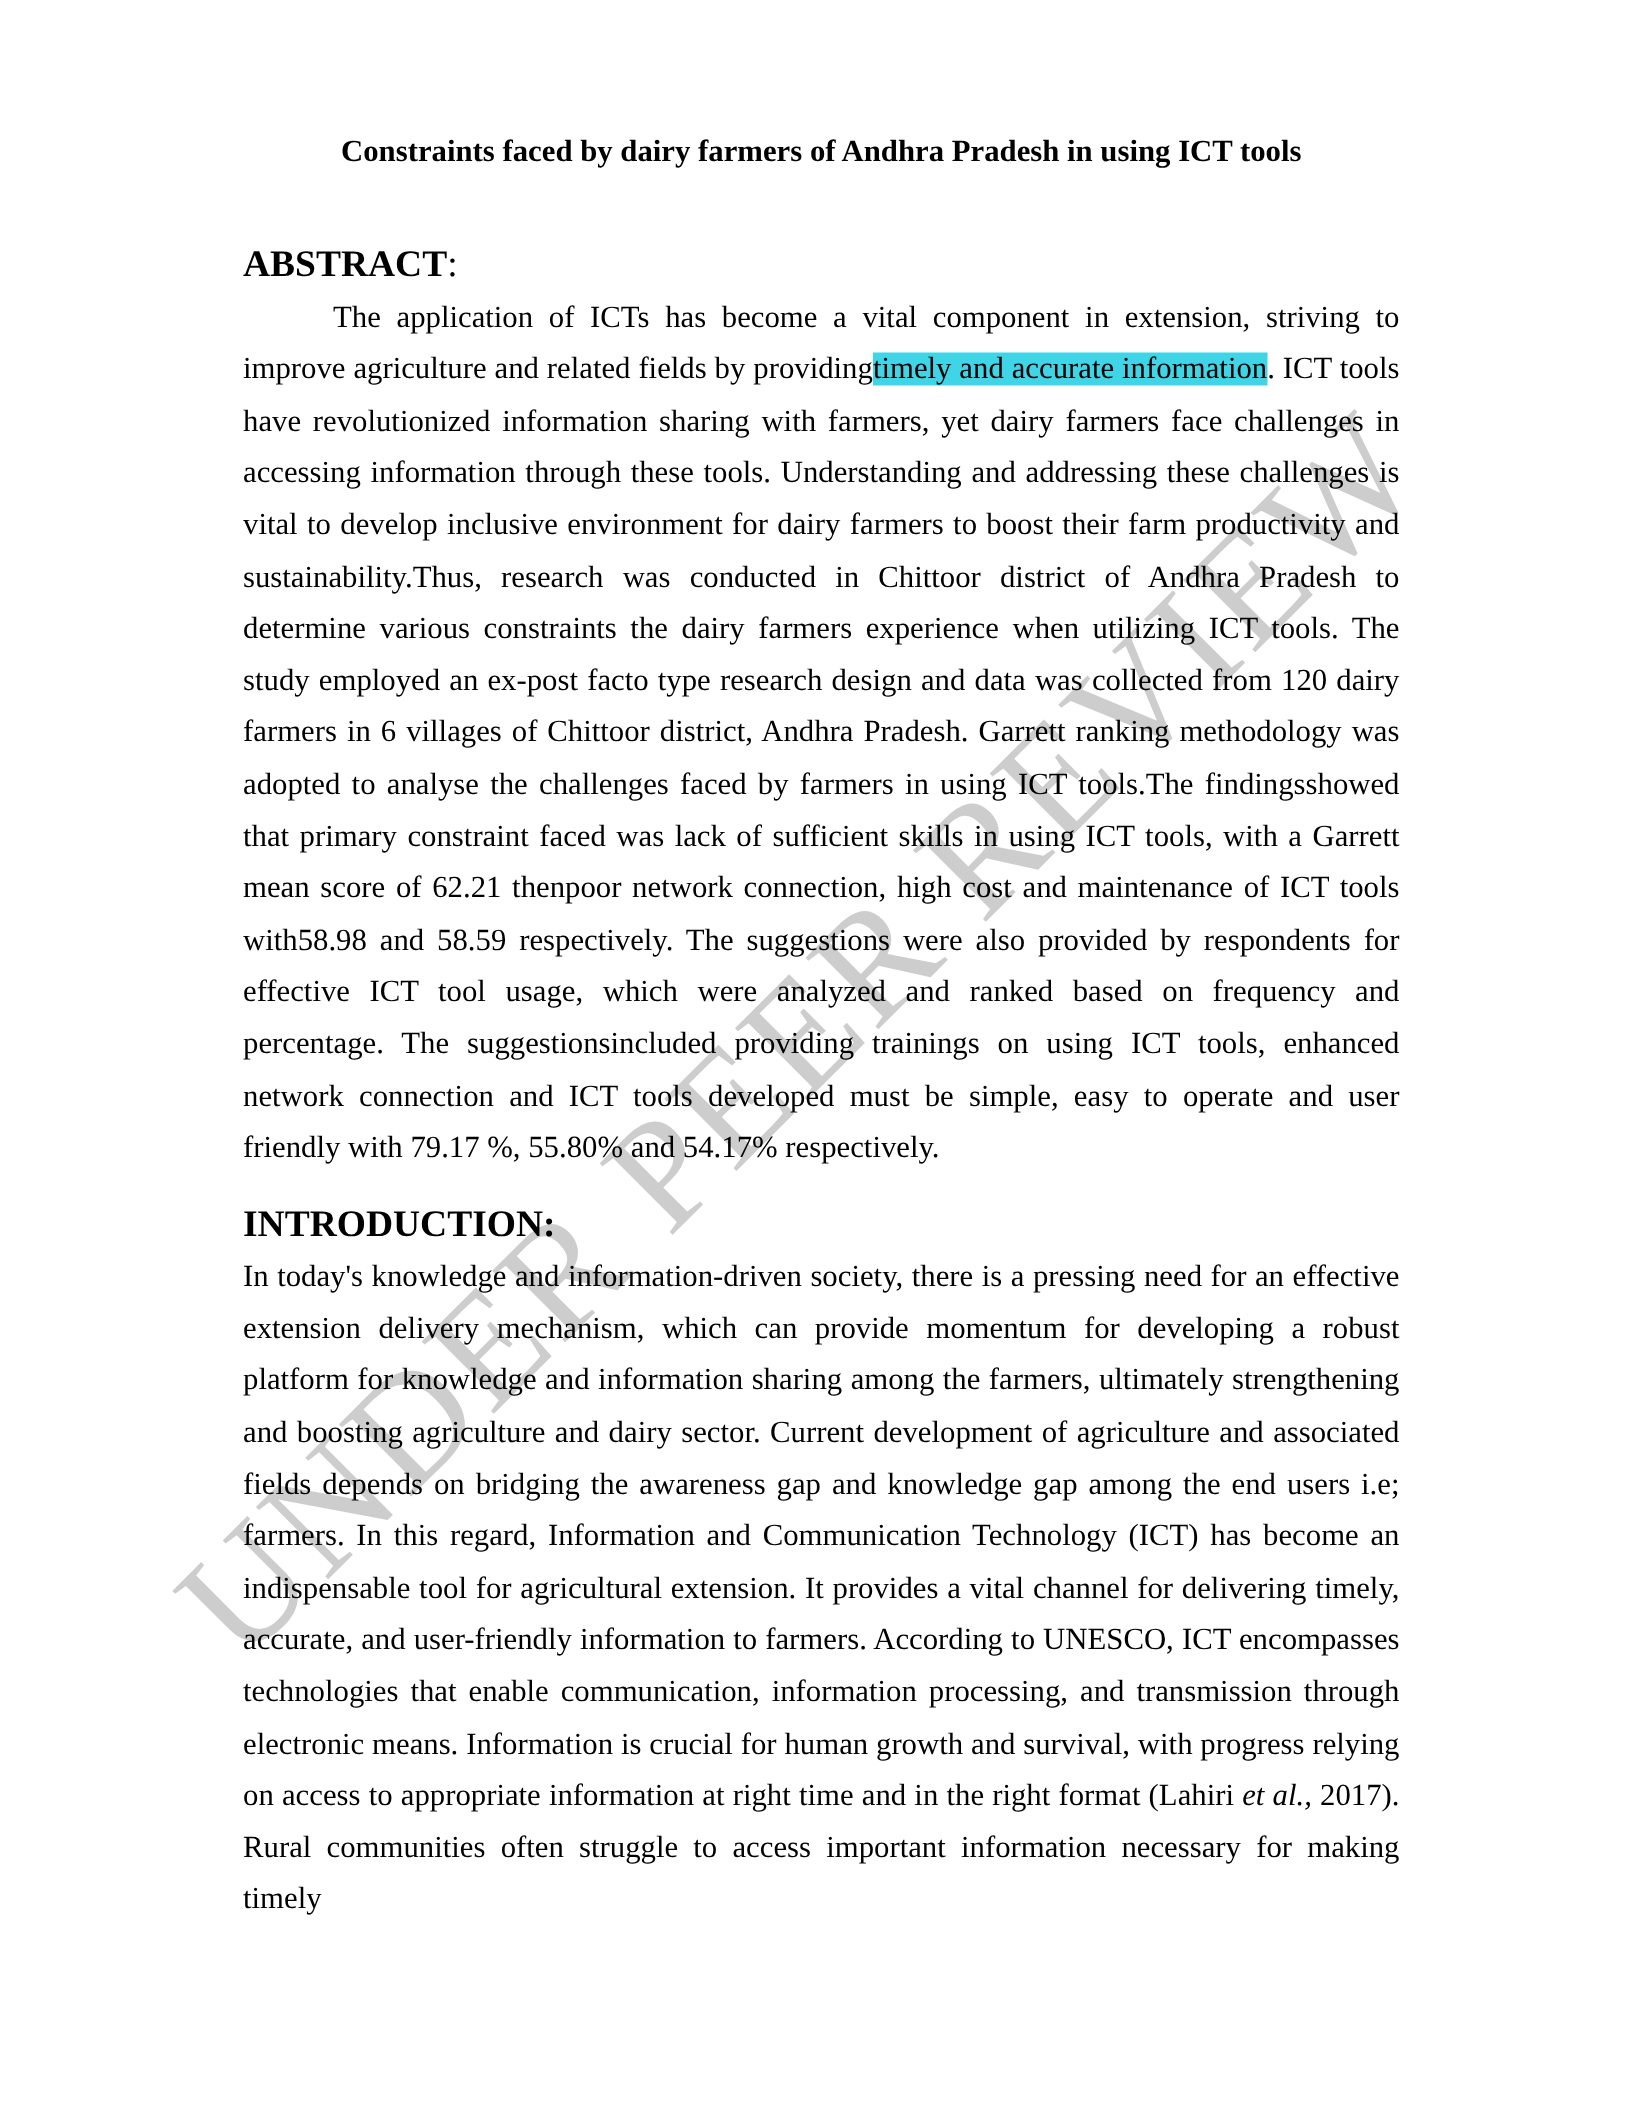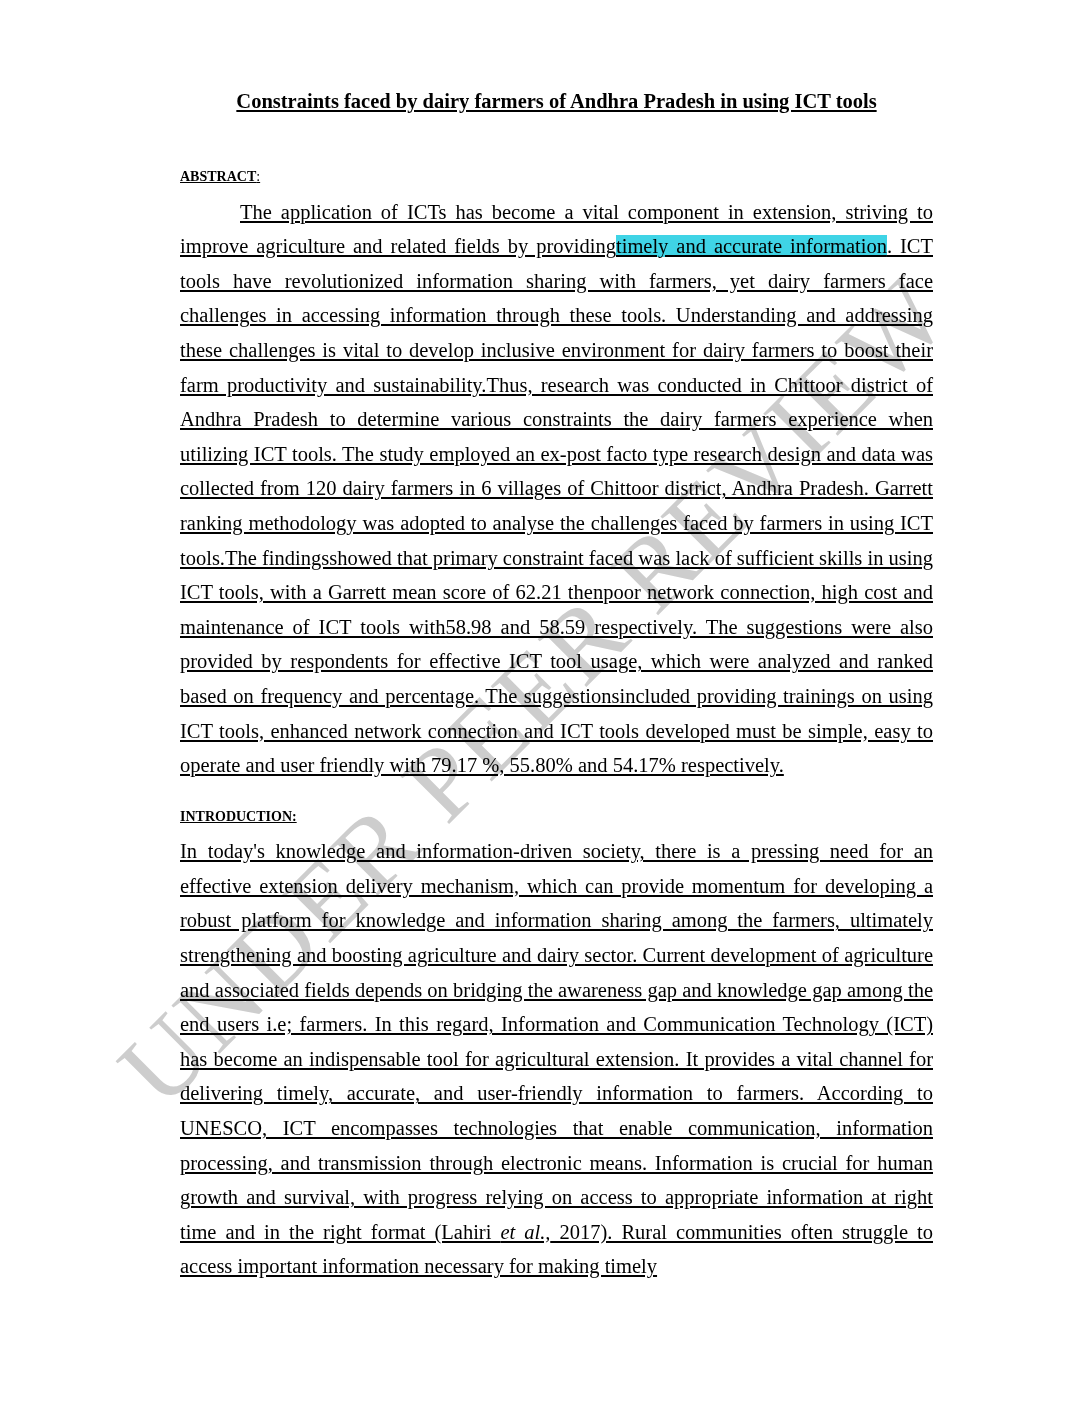--- a/index.html
+++ b/index.html
@@ -24,35 +24,34 @@
     font-size: 104px;
     font-weight: normal;
     letter-spacing: 3px;
     color: rgba(145, 145, 145, 0.45);
     white-space: nowrap;
     z-index: 0;
     pointer-events: none;
   }
   .content {
     position: absolute;
-    left: 180px;
+    left: 162px;
     right: 155px;
     top: 88px;
     z-index: 1;
-    text-decoration: underline;
   }
   .title {
     text-align: center;
     font-weight: bold;
     font-size: 20.5px;
     line-height: 26px;
     margin: 0 0 46px 0;
   }
   .section-heading {
-    font-size: 14px;
+    font-size: 25px;
     line-height: 34.6px;
     margin: 0;
   }
   .section-heading .bold {
     font-weight: bold;
   }
   .body-par {
     font-size: 20.5px;
     line-height: 34.6px;
     text-align: justify;

